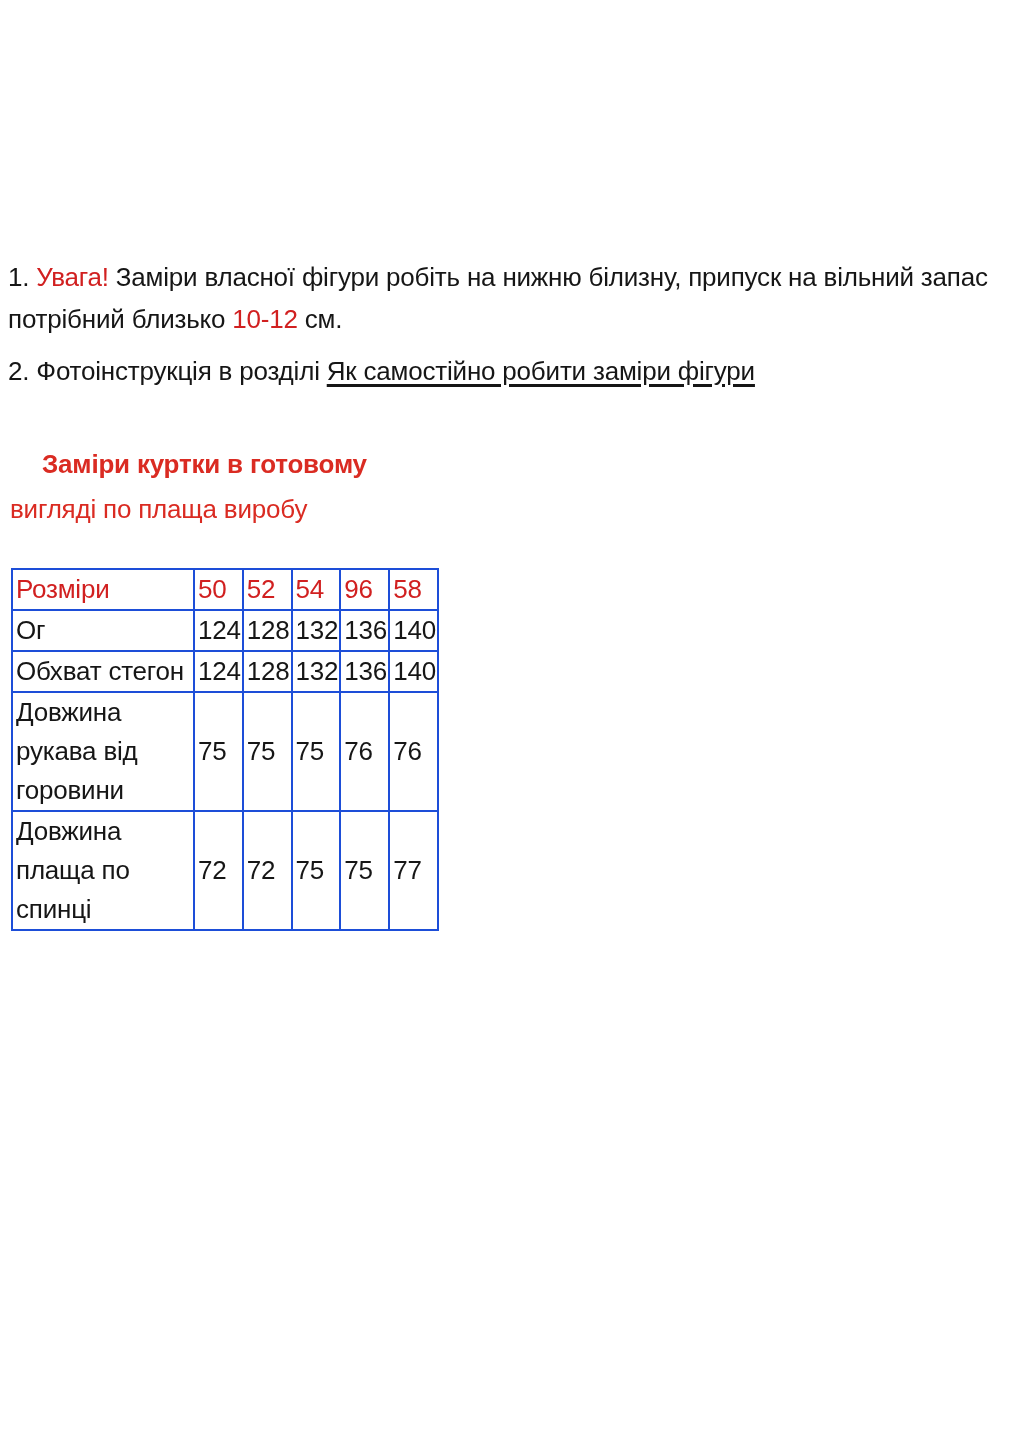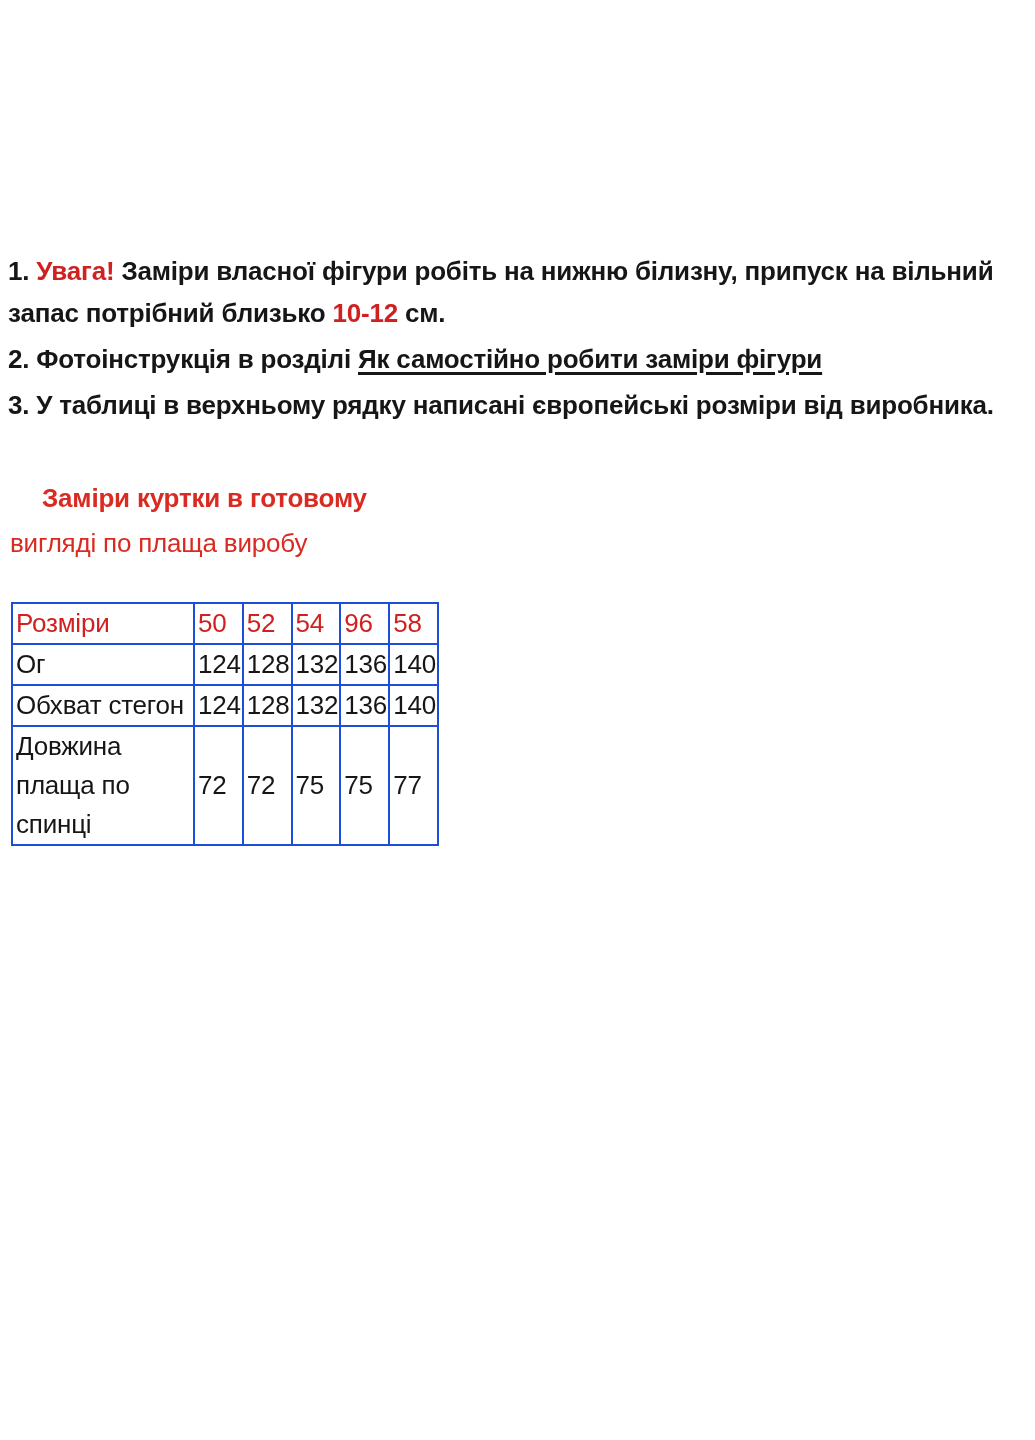--- a/index.html
+++ b/index.html
@@ -9,21 +9,21 @@
     height: 1440px;
     background: #ffffff;
     box-sizing: border-box;
     padding: 246px 10px 0 8px;
     font-family: "Liberation Sans", "DejaVu Sans", sans-serif;
     color: #161616;
     letter-spacing: -0.2px;
     overflow: hidden;
   }
   .notes { font-size: 26px; line-height: 42px; width: 1012px; }
-  .note  { margin: 4px 0 2px 0; font-weight: bold; }
+  .note  { margin: 10px 0 2px 0; }
   .red   { color: #d12020; }
   .link  {
     color: #161616;
     text-decoration: underline;
     text-decoration-thickness: 3px;
     text-underline-offset: 4px;
     cursor: pointer;
   }
   .heading {
     margin-top: 50px;
@@ -52,21 +52,20 @@
   tr.hdr td   { color: #d12020; }
 </style>
 </head>
 <body>
 
 <div class="page">
 
   <div class="notes">
     <div class="note"><span>1. </span><span class="red">Увага!</span><span> Заміри власної фігури робіть на нижню білизну, припуск на вільний запас потрібний близько </span><span class="red">10-12</span><span> см.</span></div>
     <div class="note"><span>2. </span><span>Фотоінструкція в розділі </span><span class="link">Як самостійно робити заміри фігури</span></div>
-    <div class="note"><span>3. </span><span>У таблиці в верхньому рядку написані європейські розміри від виробника.</span></div>
   </div>
 
   <div class="heading">
     <div class="l1">Заміри куртки в готовому</div>
     <div class="l2">вигляді по плаща виробу</div>
   </div>
 
   <table class="size">
     <colgroup>
       <col class="c-label">
@@ -95,20 +94,28 @@
       </tr>
       <tr>
         <td>Обхват стегон</td>
         <td>124</td>
         <td>128</td>
         <td>132</td>
         <td>136</td>
         <td>140</td>
       </tr>
       <tr>
+        <td>Довжина рукава від горовини</td>
+        <td>75</td>
+        <td>75</td>
+        <td>75</td>
+        <td>76</td>
+        <td>76</td>
+      </tr>
+      <tr>
         <td>Довжина плаща по спинці</td>
         <td>72</td>
         <td>72</td>
         <td>75</td>
         <td>75</td>
         <td>77</td>
       </tr>
     </tbody>
   </table>
 

